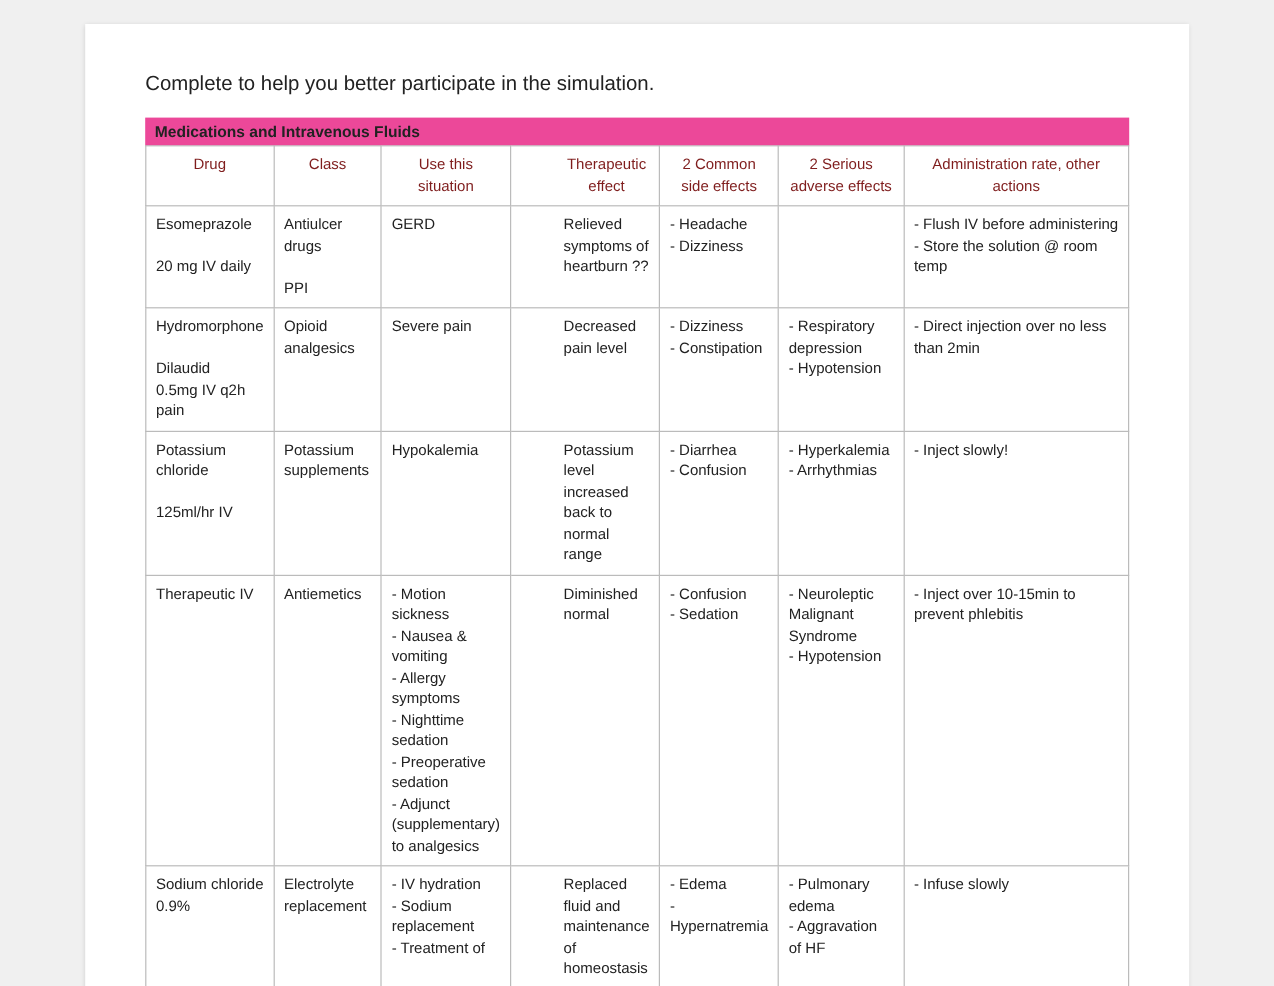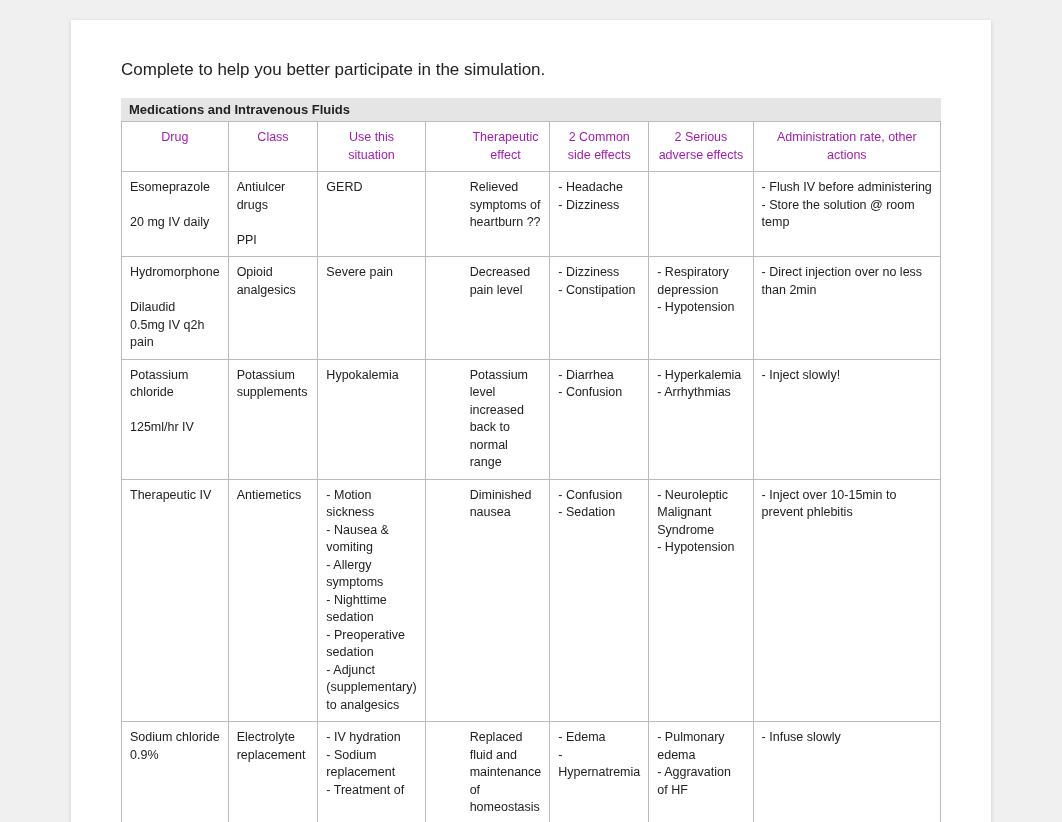--- a/index.html
+++ b/index.html
@@ -27,41 +27,41 @@
       font-size: 14px;
       margin-bottom: 4px;
     }
     .subtitle {
       font-size: 17px;
       margin-bottom: 18px;
     }
     .section-heading {
       font-weight: bold;
       font-size: 13px;
-      background: #e5e5e5;
+      background: #ec4899;
       padding: 4px 8px;
       margin-bottom: 0;
       display: inline-block;
       width: 100%;
     }
     table {
       width: 100%;
       border-collapse: collapse;
       font-size: 12.5px;
     }
     th, td {
       border: 1px solid #bbb;
       padding: 7px 8px;
       vertical-align: top;
       line-height: 1.4;
     }
     th {
       background: #fff;
       font-weight: normal;
-      color: #a21caf;
+      color: #7f1d1d;
     }
     .col-drug { width: 13%; }
     .col-class { width: 11%; }
     .col-use { width: 13%; margin-left: 16px; }
     .col-therapeutic { width: 14%; padding-left: 44px; }
     .col-common { width: 11%; }
     .col-serious { width: 13%; }
     .col-admin { width: 25%; }
   </style>
 </head>
@@ -109,21 +109,21 @@
           <td class="col-use">Hypokalemia</td>
           <td class="col-therapeutic">Potassium level increased back to normal range</td>
           <td class="col-common">- Diarrhea<br>- Confusion</td>
           <td class="col-serious">- Hyperkalemia<br>- Arrhythmias</td>
           <td class="col-admin">- Inject slowly!</td>
         </tr>
         <tr>
           <td class="col-drug">Therapeutic IV</td>
           <td class="col-class">Antiemetics</td>
           <td class="col-use">- Motion sickness<br>- Nausea &amp; vomiting<br>- Allergy symptoms<br>- Nighttime sedation<br>- Preoperative sedation<br>- Adjunct (supplementary) to analgesics</td>
-          <td class="col-therapeutic">Diminished nausea</td>
+          <td class="col-therapeutic">Diminished normal</td>
           <td class="col-common">- Confusion<br>- Sedation</td>
           <td class="col-serious">- Neuroleptic Malignant Syndrome<br>- Hypotension</td>
           <td class="col-admin">- Inject over 10-15min to prevent phlebitis</td>
         </tr>
         <tr>
           <td class="col-drug">Sodium chloride 0.9%</td>
           <td class="col-class">Electrolyte replacement</td>
           <td class="col-use">- IV hydration<br>- Sodium replacement<br>- Treatment of</td>
           <td class="col-therapeutic">Replaced fluid and maintenance of homeostasis</td>
           <td class="col-common">- Edema<br>- Hypernatremia</td>

